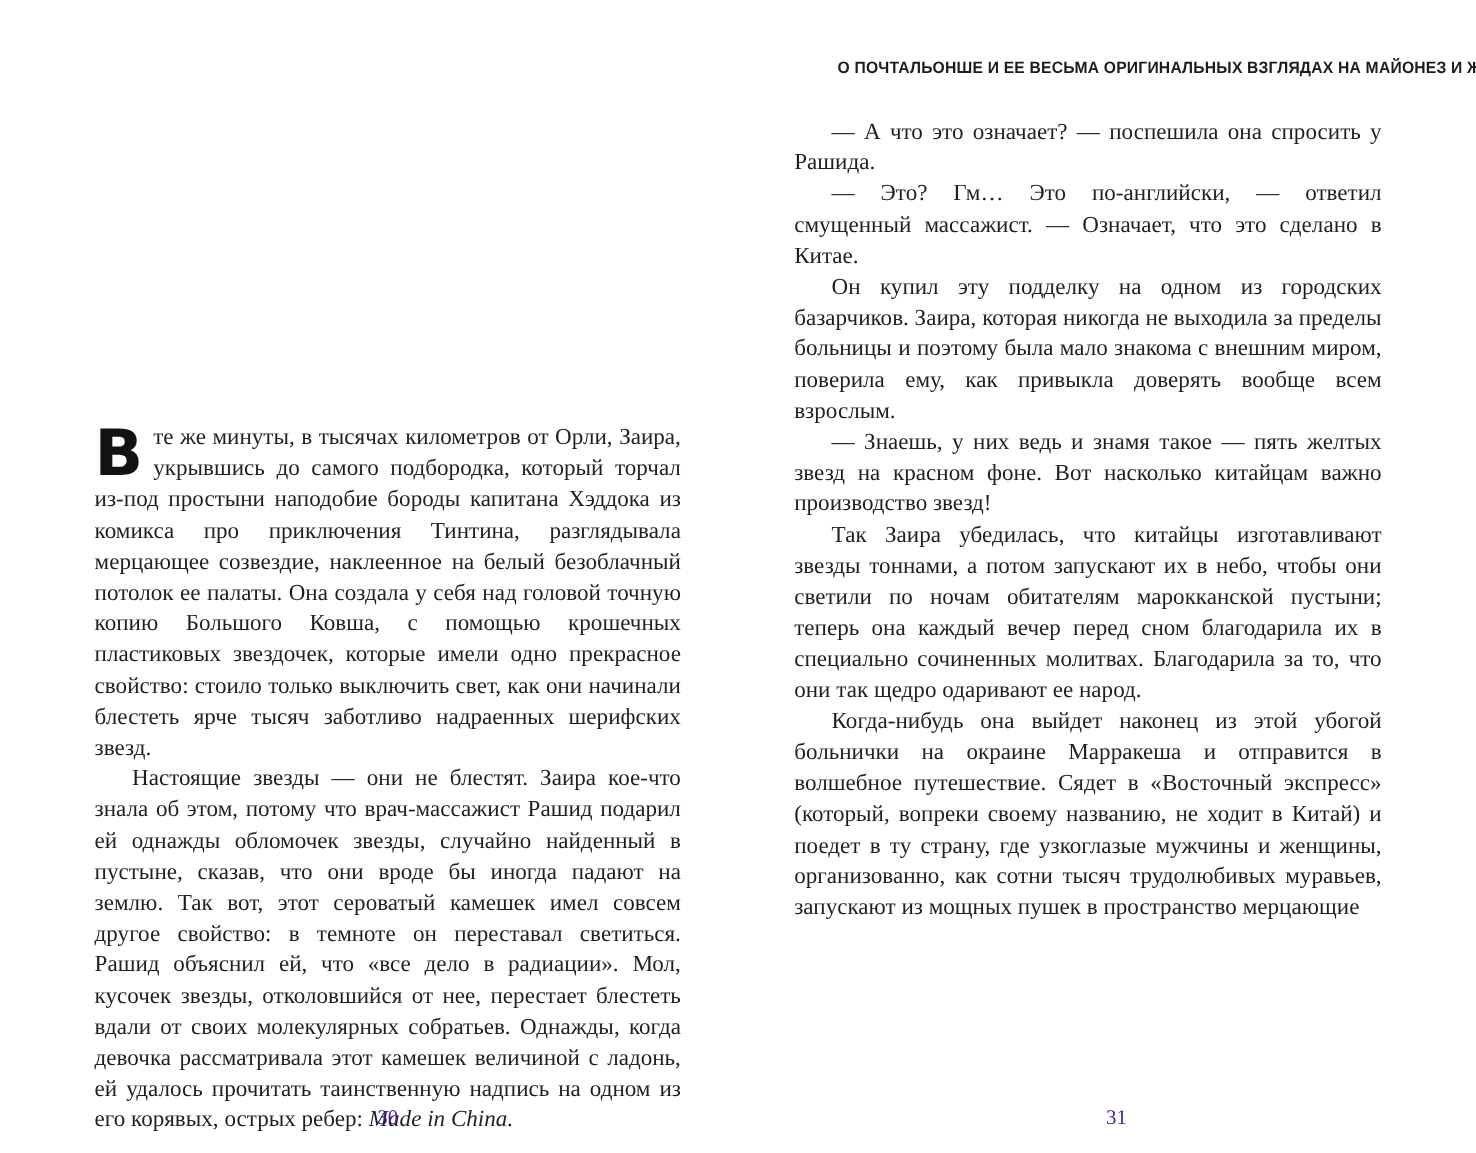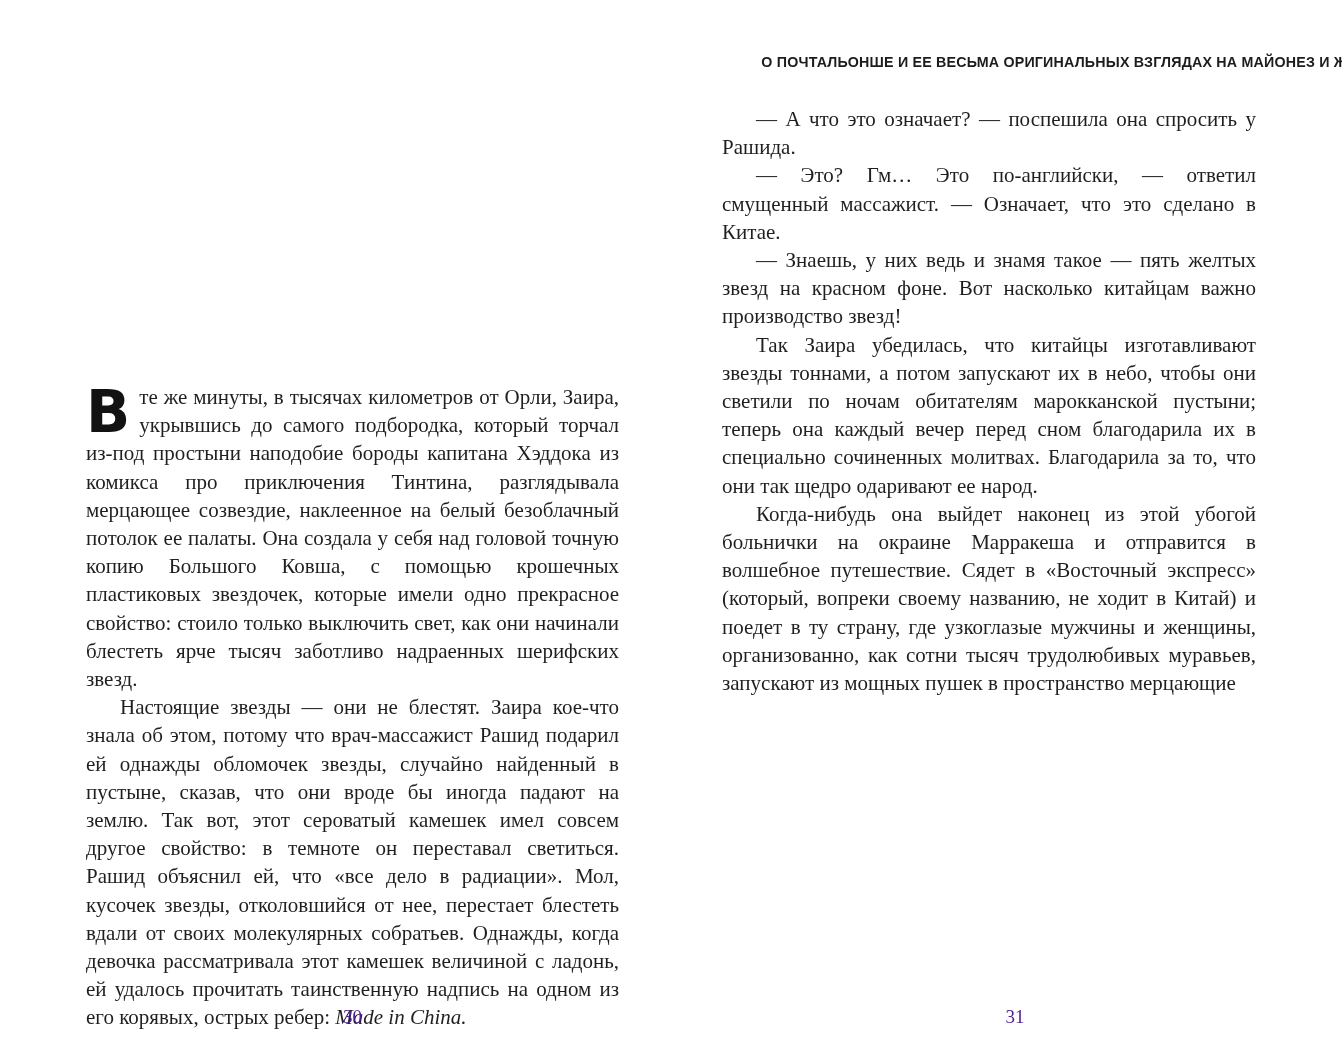--- a/index.html
+++ b/index.html
@@ -89,20 +89,21 @@
       <span class="drop-cap">В</span><span>те же минуты, в тысячах километров от Орли, Заира, укрывшись до самого подбородка, который торчал из-под простыни наподобие бороды капитана Хэддока из комикса про приключения Тинтина, разглядывала мерцающее созвездие, наклеенное на белый безоблачный потолок ее палаты. Она создала у себя над головой точную копию Большого Ковша, с помощью крошечных пластиковых звездочек, которые имели одно прекрасное свойство: стоило только выключить свет, как они начинали блестеть ярче тысяч заботливо надраенных шерифских звезд.</span>
     </p>
     <p>
       <span>Настоящие звезды — они не блестят. Заира кое-что знала об этом, потому что врач-массажист Рашид подарил ей однажды обломочек звезды, случайно найденный в пустыне, сказав, что они вроде бы иногда падают на землю. Так вот, этот сероватый камешек имел совсем другое свойство: в темноте он переставал светиться. Рашид объяснил ей, что «все дело в радиации». Мол, кусочек звезды, отколовшийся от нее, перестает блестеть вдали от своих молекулярных собратьев. Однажды, когда девочка рассматривала этот камешек величиной с ладонь, ей удалось прочитать таинственную надпись на одном из его корявых, острых ребер: </span><span class="it">Made in China.</span>
     </p>
   </div>
 
   <div class="body-text right-body">
     <p>— А что это означает? — поспешила она спросить у Рашида.</p>
     <p>— Это? Гм… Это по-английски, — ответил смущенный массажист. — Означает, что это сделано в Китае.</p>
+    <p>Он купил эту подделку на одном из городских базарчиков. Заира, которая никогда не выходила за пределы больницы и поэтому была мало знакома с внешним миром, поверила ему, как привыкла доверять вообще всем взрослым.</p>
     <p>— Знаешь, у них ведь и знамя такое — пять желтых звезд на красном фоне. Вот насколько китайцам важно производство звезд!</p>
     <p>Так Заира убедилась, что китайцы изготавливают звезды тоннами, а потом запускают их в небо, чтобы они светили по ночам обитателям марокканской пустыни; теперь она каждый вечер перед сном благодарила их в специально сочиненных молитвах. Благодарила за то, что они так щедро одаривают ее народ.</p>
     <p>Когда-нибудь она выйдет наконец из этой убогой больнички на окраине Марракеша и отправится в волшебное путешествие. Сядет в «Восточный экспресс» (который, вопреки своему названию, не ходит в Китай) и поедет в ту страну, где узкоглазые мужчины и женщины, организованно, как сотни тысяч трудолюбивых муравьев, запускают из мощных пушек в пространство мерцающие</p>
   </div>
 
   <div class="page-number pn-left">30</div>
 
   <div class="page-number pn-right">31</div>
 
 </div>

